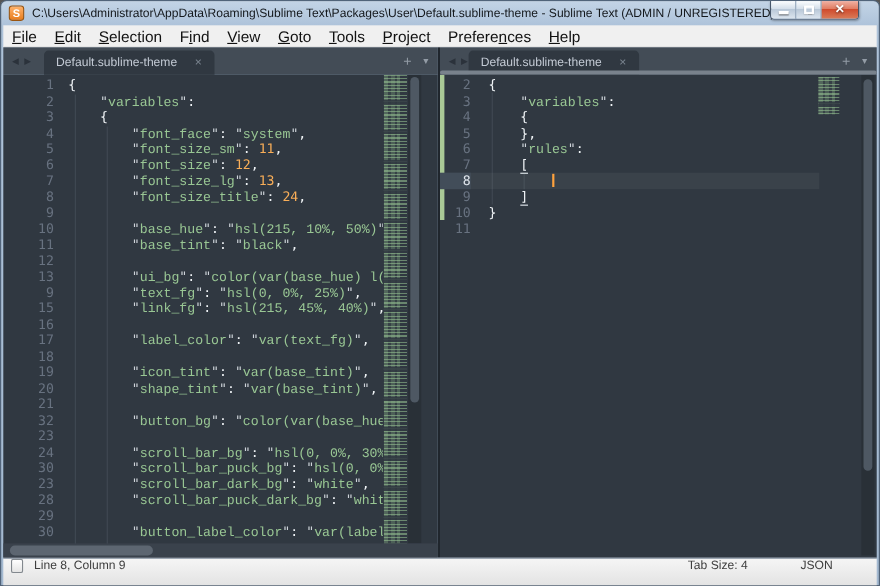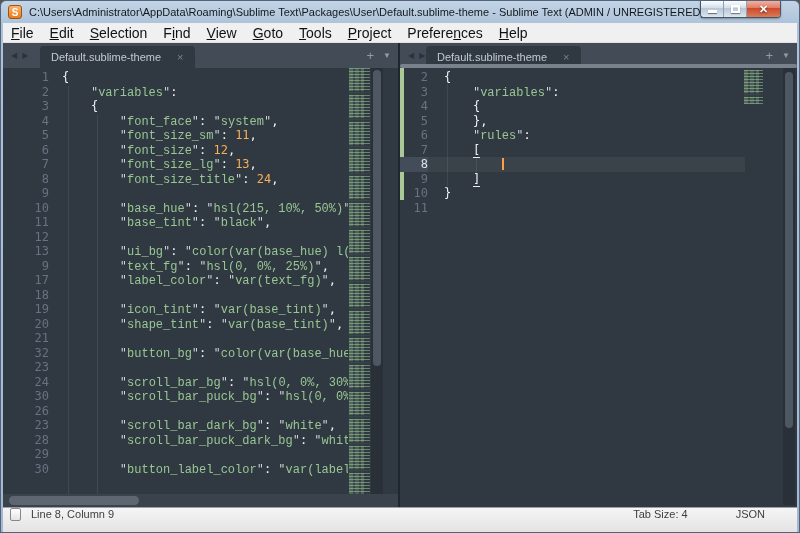--- a/index.html
+++ b/index.html
@@ -97,21 +97,21 @@
   .hscroll{position:absolute;left:0;top:426px;width:395px;height:13px;background:#3a424c;}
   .hthumb{position:absolute;left:6px;top:2px;width:130px;height:9px;background:#5d6671;border-radius:5px;}
 
   
   .statusbar{position:absolute;left:2px;top:506px;width:794px;height:35px;
     background:linear-gradient(#f5f5f5,#dcdcdc);border-top:1px solid #98a0a8;
     display:flex;align-items:flex-start;font-size:11px;color:#3e3e3e;}
   .status-icon{margin-left:7px;width:11px;height:13px;border:1px solid #82888e;border-radius:2px;
     background:linear-gradient(#fff,#e4e4e4);flex:none;}
   .status-pos{margin-left:10px;}
-  .status-right{margin-left:auto;display:flex;gap:48px;padding-right:32px;}
+  .status-right{margin-left:auto;display:flex;gap:48px;padding-right:40px;}
 </style>
 </head>
 <body>
 
 <div class="window">
 
   <div class="titlebar">
     <div class="app-icon">S</div>
     <div class="title-text">C:\Users\Administrator\AppData\Roaming\Sublime Text\Packages\User\Default.sublime-theme - Sublime Text (ADMIN / UNREGISTERED)</div>
     <div class="caption-buttons">
@@ -225,20 +225,28 @@
         </div>
         <div class="row">
           <span class="gutter">13</span>
           <span class="code"><span class="tk-w">        </span><span class="tk-q">"</span><span class="tk-s">ui_bg</span><span class="tk-q">"</span><span class="tk-p">: </span><span class="tk-q">"</span><span class="tk-s">color(var(base_hue) l(93%))</span></span>
         </div>
         <div class="row">
           <span class="gutter">9</span>
           <span class="code"><span class="tk-w">        </span><span class="tk-q">"</span><span class="tk-s">text_fg</span><span class="tk-q">"</span><span class="tk-p">: </span><span class="tk-q">"</span><span class="tk-s">hsl(0, 0%, 25%)</span><span class="tk-q">"</span><span class="tk-p">,</span></span>
         </div>
         <div class="row">
+          <span class="gutter">15</span>
+          <span class="code"><span class="tk-w">        </span><span class="tk-q">"</span><span class="tk-s">link_fg</span><span class="tk-q">"</span><span class="tk-p">: </span><span class="tk-q">"</span><span class="tk-s">hsl(215, 45%, 40%)</span><span class="tk-q">"</span><span class="tk-p">,</span></span>
+        </div>
+        <div class="row">
+          <span class="gutter">16</span>
+          <span class="code"></span>
+        </div>
+        <div class="row">
           <span class="gutter">17</span>
           <span class="code"><span class="tk-w">        </span><span class="tk-q">"</span><span class="tk-s">label_color</span><span class="tk-q">"</span><span class="tk-p">: </span><span class="tk-q">"</span><span class="tk-s">var(text_fg)</span><span class="tk-q">"</span><span class="tk-p">,</span></span>
         </div>
         <div class="row">
           <span class="gutter">18</span>
           <span class="code"></span>
         </div>
         <div class="row">
           <span class="gutter">19</span>
           <span class="code"><span class="tk-w">        </span><span class="tk-q">"</span><span class="tk-s">icon_tint</span><span class="tk-q">"</span><span class="tk-p">: </span><span class="tk-q">"</span><span class="tk-s">var(base_tint)</span><span class="tk-q">"</span><span class="tk-p">,</span></span>
@@ -259,24 +267,20 @@
           <span class="gutter">23</span>
           <span class="code"></span>
         </div>
         <div class="row">
           <span class="gutter">24</span>
           <span class="code"><span class="tk-w">        </span><span class="tk-q">"</span><span class="tk-s">scroll_bar_bg</span><span class="tk-q">"</span><span class="tk-p">: </span><span class="tk-q">"</span><span class="tk-s">hsl(0, 0%, 30%)</span></span>
         </div>
         <div class="row">
           <span class="gutter">30</span>
           <span class="code"><span class="tk-w">        </span><span class="tk-q">"</span><span class="tk-s">scroll_bar_puck_bg</span><span class="tk-q">"</span><span class="tk-p">: </span><span class="tk-q">"</span><span class="tk-s">hsl(0, 0%, 30%</span></span>
-        </div>
-        <div class="row">
-          <span class="gutter">26</span>
-          <span class="code"></span>
         </div>
         <div class="row">
           <span class="gutter">23</span>
           <span class="code"><span class="tk-w">        </span><span class="tk-q">"</span><span class="tk-s">scroll_bar_dark_bg</span><span class="tk-q">"</span><span class="tk-p">: </span><span class="tk-q">"</span><span class="tk-s">white</span><span class="tk-q">"</span><span class="tk-p">,</span></span>
         </div>
         <div class="row">
           <span class="gutter">28</span>
           <span class="code"><span class="tk-w">        </span><span class="tk-q">"</span><span class="tk-s">scroll_bar_puck_dark_bg</span><span class="tk-q">"</span><span class="tk-p">: </span><span class="tk-q">"</span><span class="tk-s">white</span></span>
         </div>
         <div class="row">

